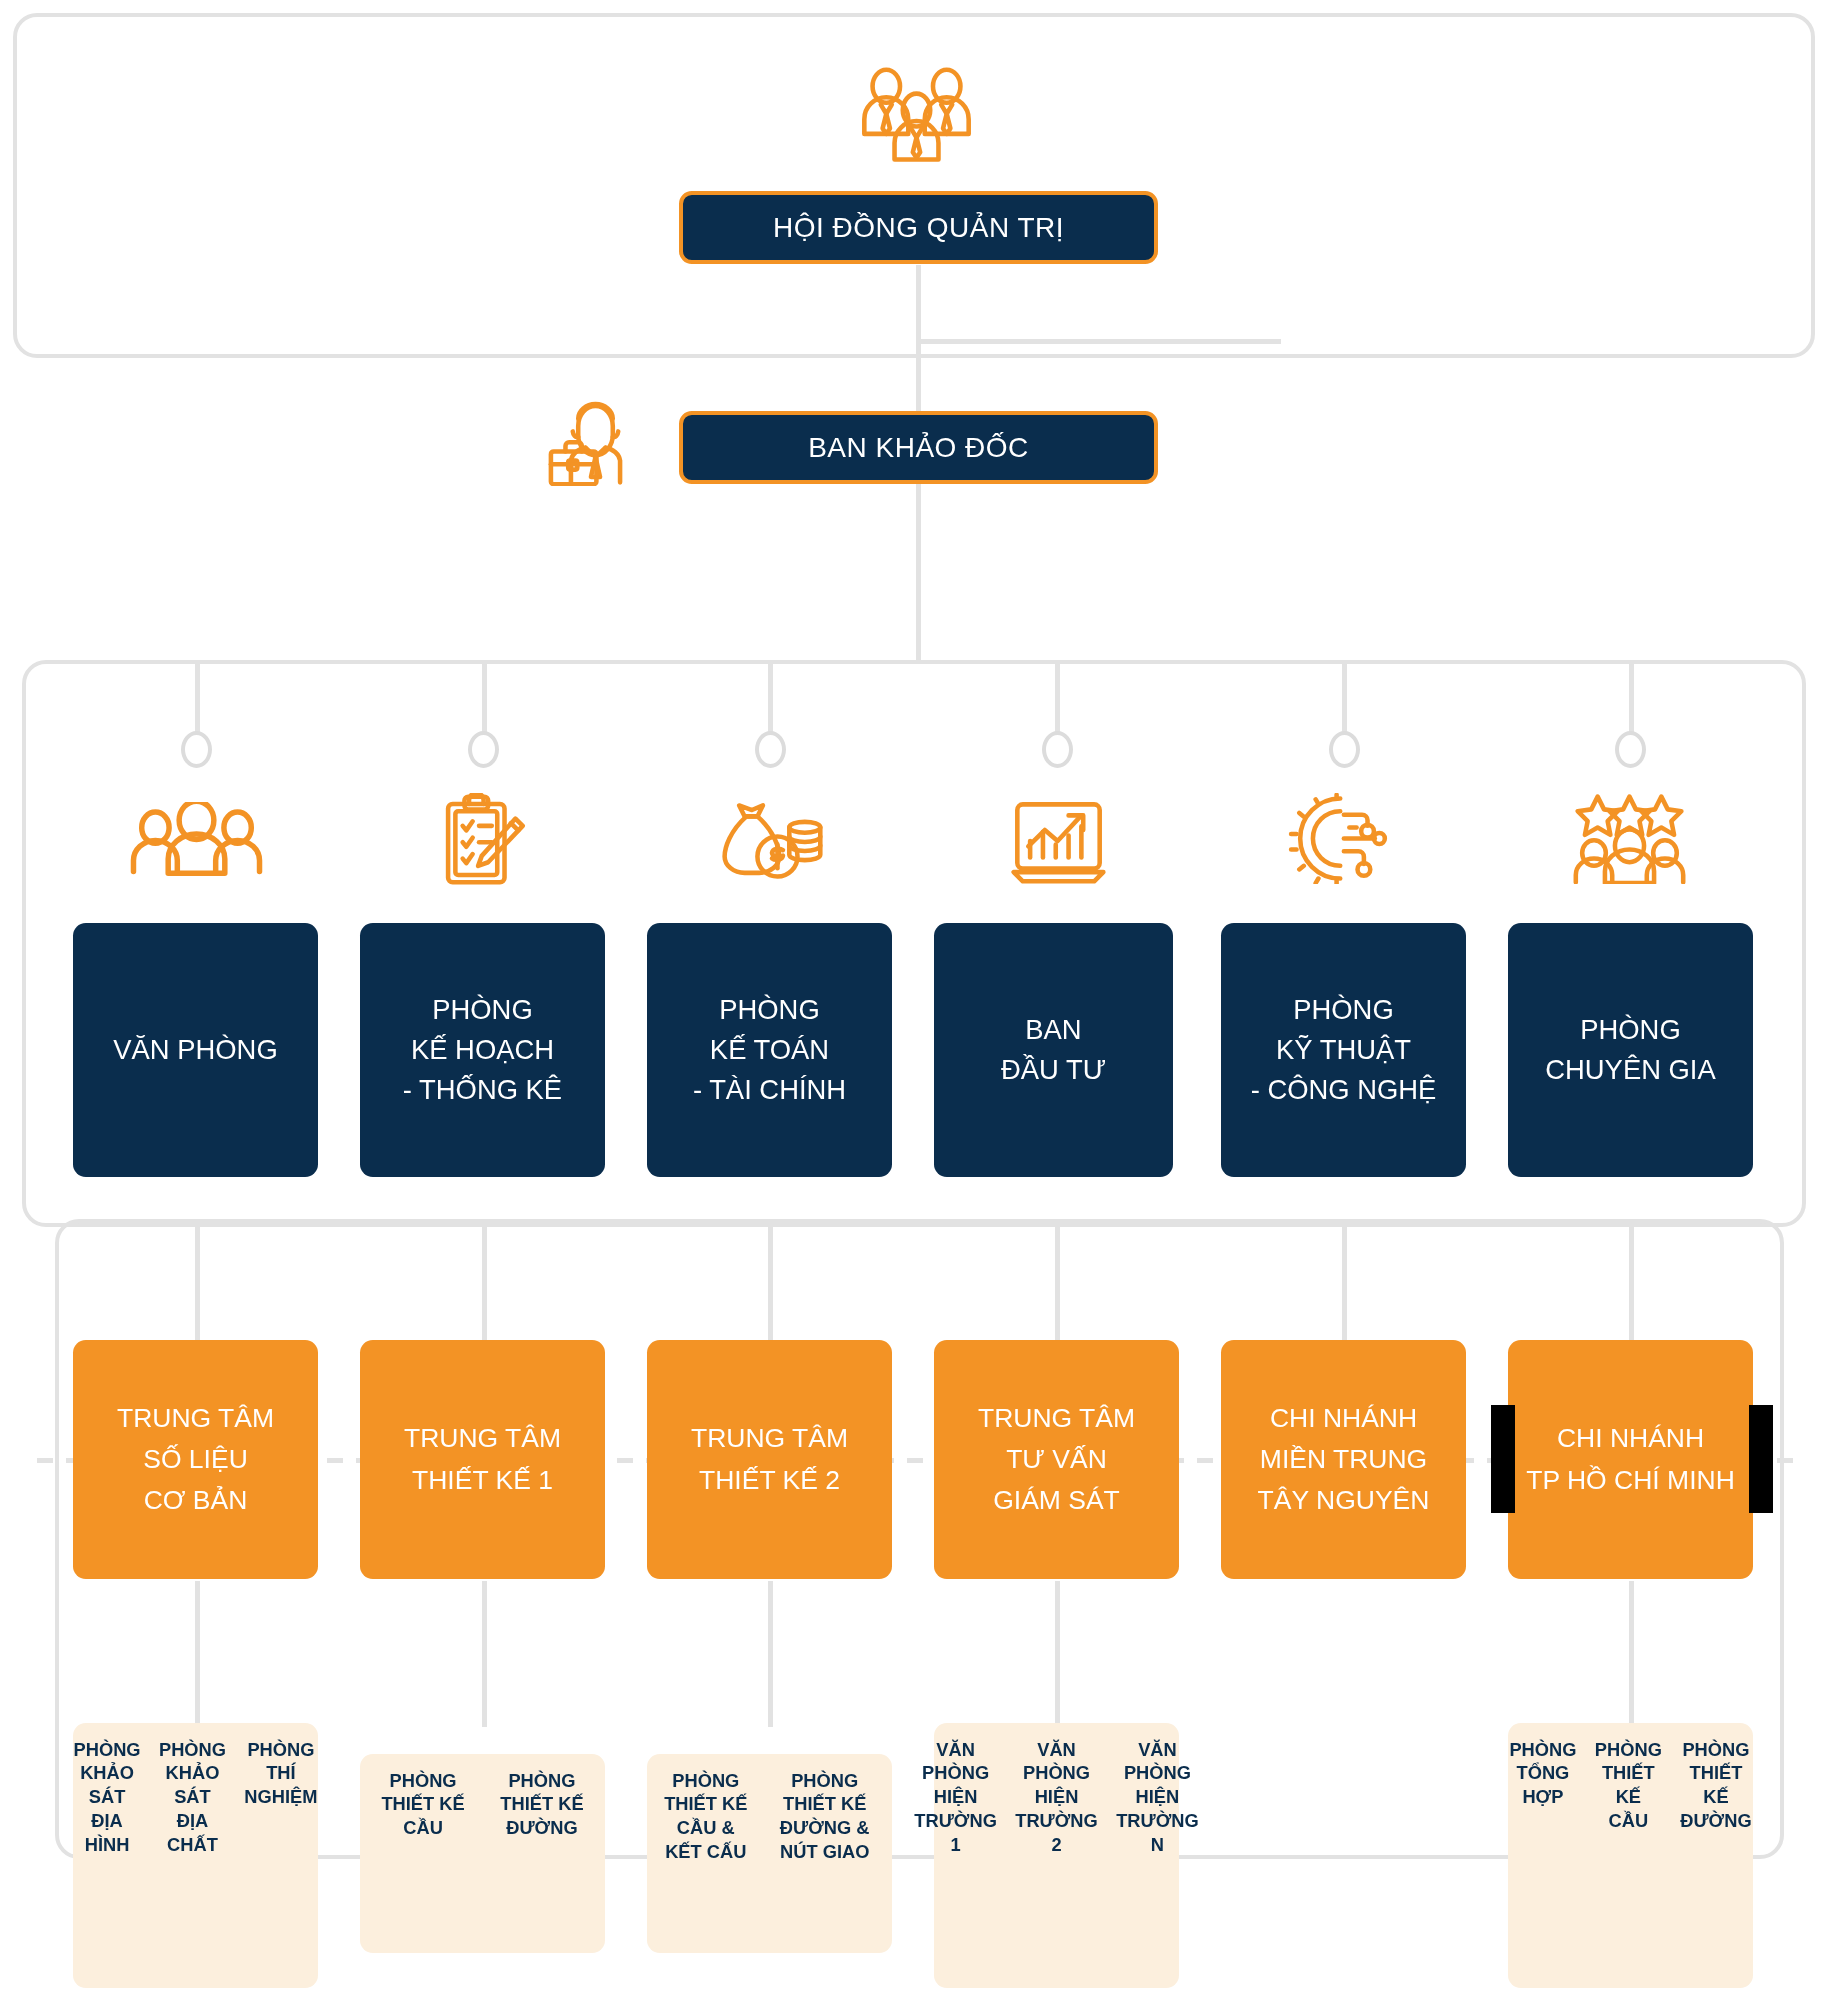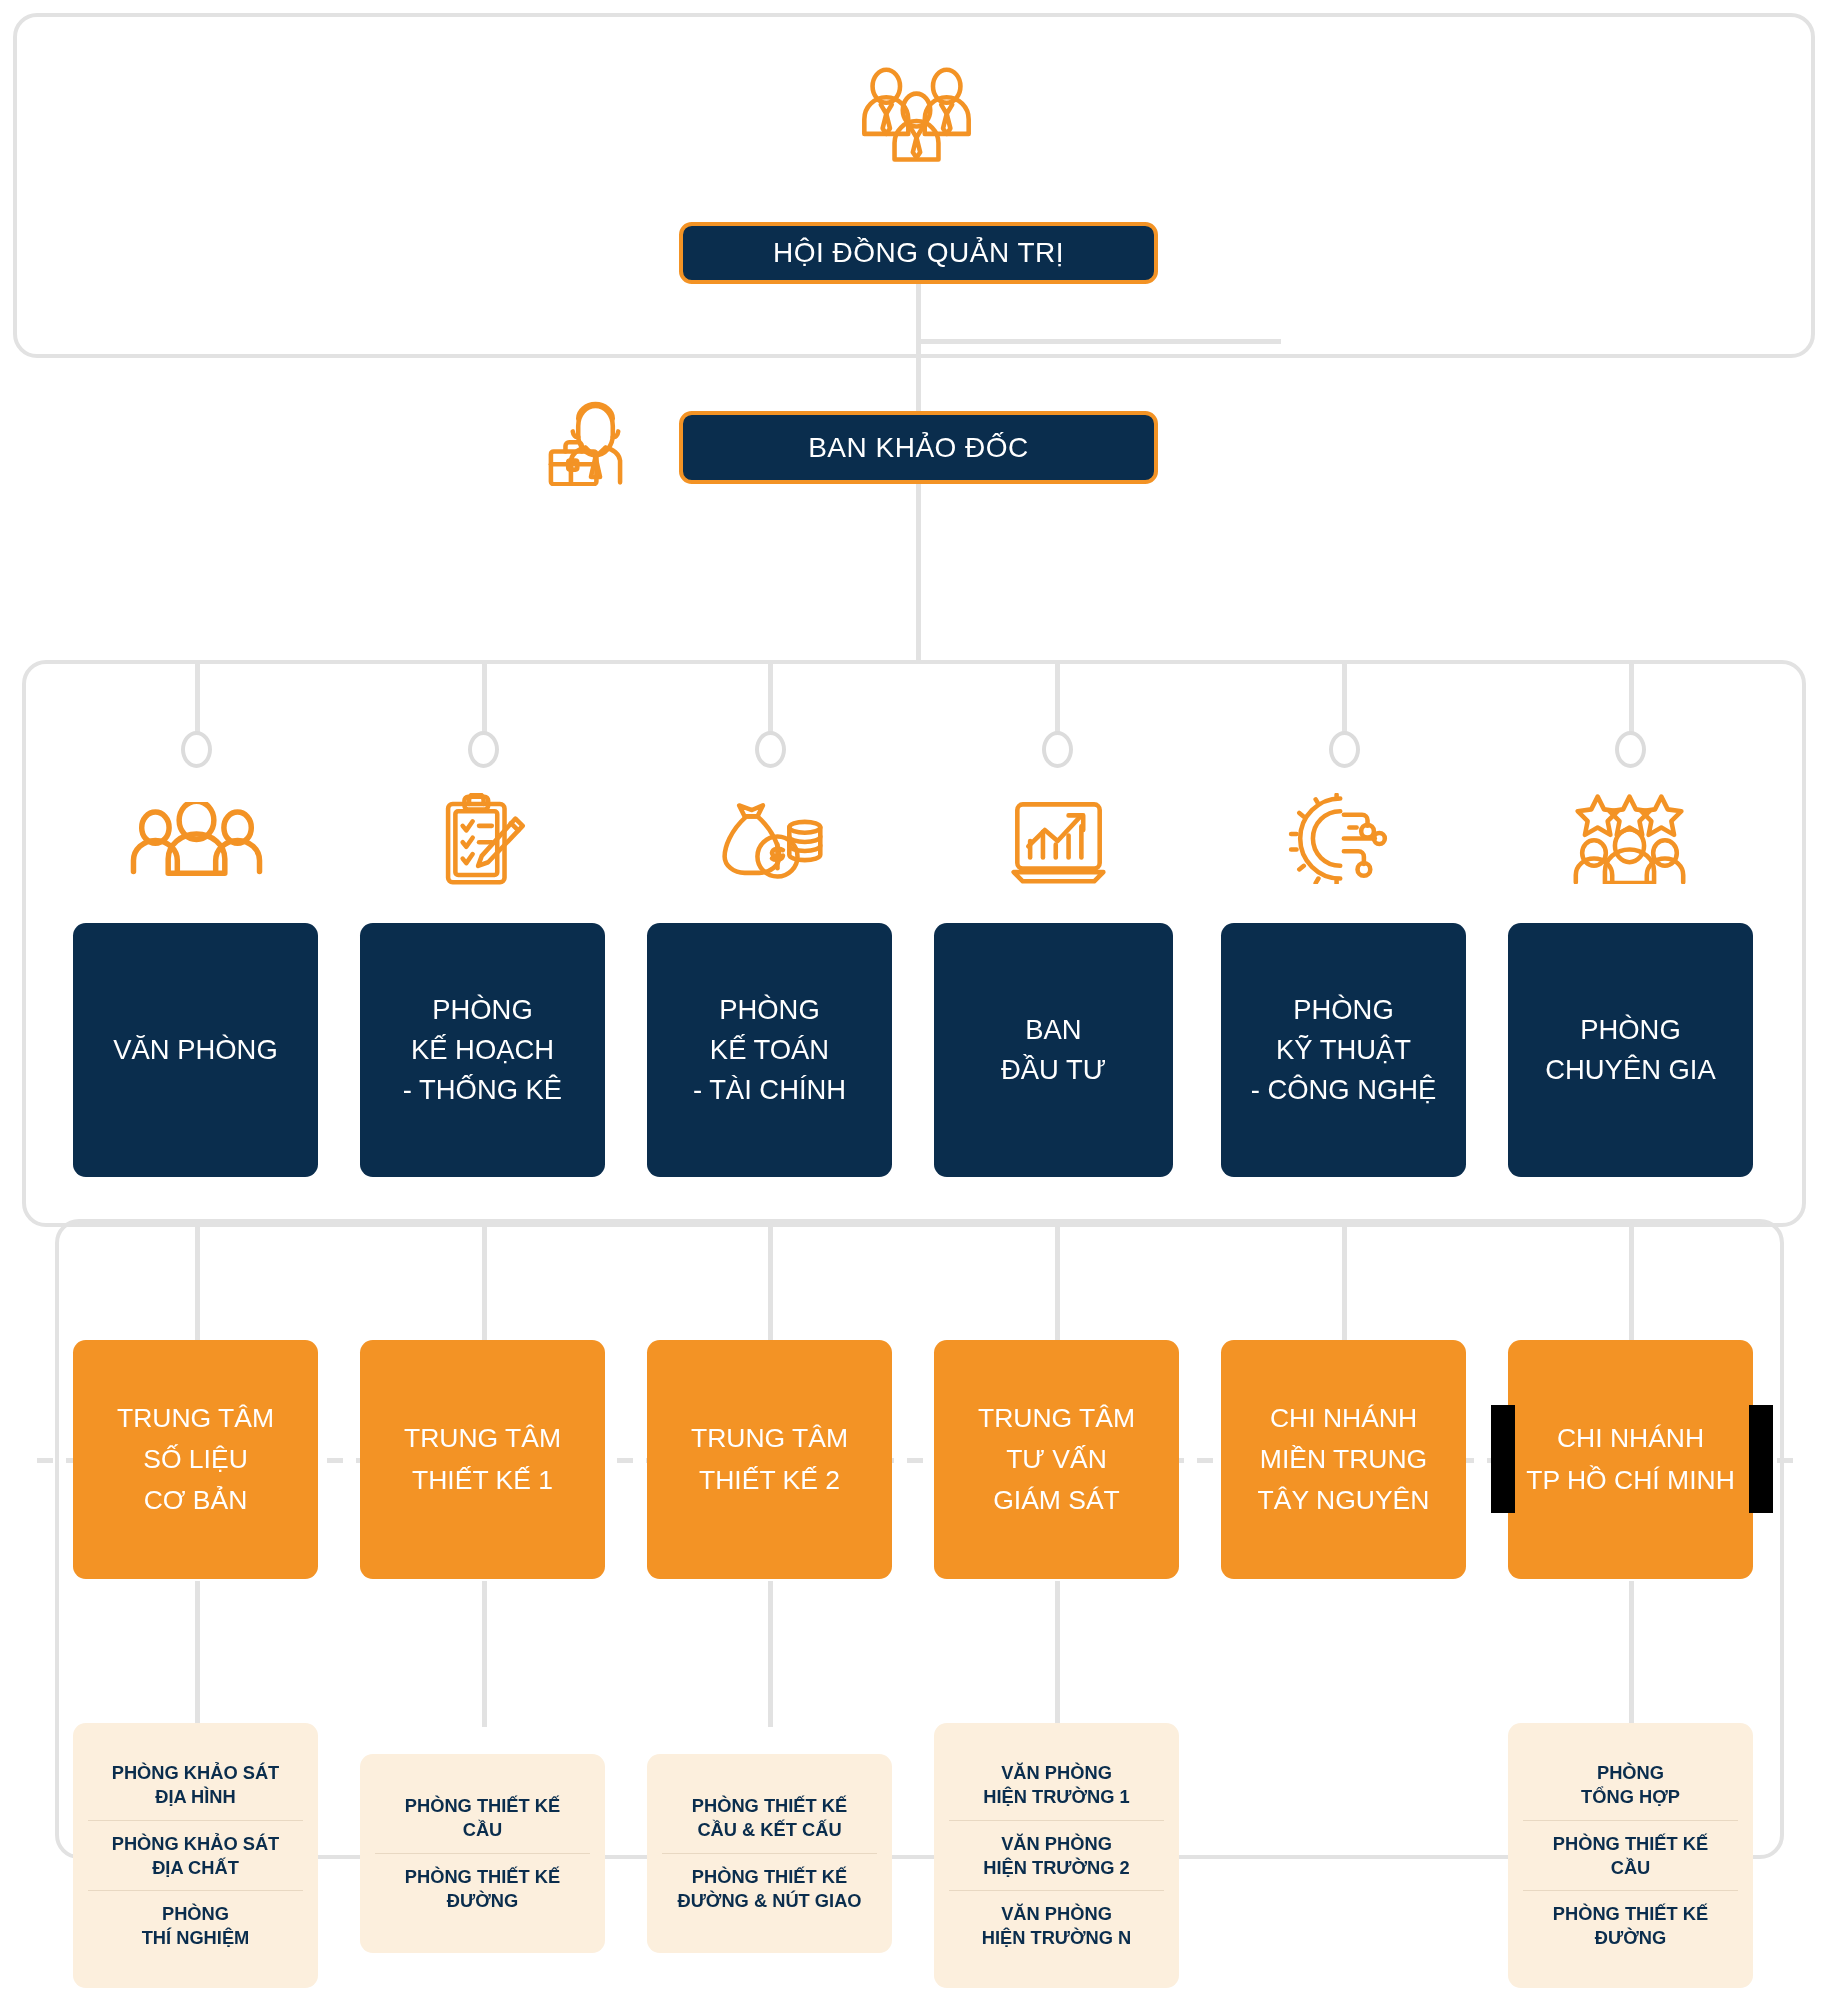--- a/index.html
+++ b/index.html
@@ -81,21 +81,21 @@
     line-height:1.55;
     text-align:center;
     padding:5.5px 7.3px;
     z-index:3;
   }
   .sub-box{
     position:absolute;
     background:#fcefdd;
     border-radius:12.8px;
     box-sizing:border-box;
-    display:flex;flex-direction:column;justify-content:center;
+    display:flex;flex-direction:row;justify-content:center;
     color:#0a2d4d;
     font-size:18.3px;
     font-weight:bold;
     line-height:1.3;
     text-align:center;
     z-index:3;
     padding:3.7px 9.1px;
   }
   .sub-item{ padding:11px 3.7px; white-space:pre-line; }
   .sub-div{ height:0.9px;background:#e8d8c2;margin:0 5.5px; }
@@ -157,21 +157,21 @@
         <path d="M92 42 l6 10 l6 -10"></path>
         <path d="M98 52 l-4 16 l4 6 l4 -6 Z"></path>
         <ellipse cx="65" cy="48" rx="15" ry="18"></ellipse>
         <path d="M41 102 V84 a24 24 0 0 1 48 0 V102 Z"></path>
         <path d="M59 68 l6 10 l6 -10"></path>
         <path d="M65 78 l-4 16 l4 6 l4 -6 Z"></path>
       </g>
     </svg>
   </div>
 
-  <div class="navy-pill" style="left:679px;top:191px;width:479px;height:62px;margin-top:31px;">
+  <div class="navy-pill" style="left:679px;top:191px;width:479px;height:73px;">
     <span class="box-text">HỘI ĐỒNG QUẢN TRỊ</span>
   </div>
 
 
   <div class="icon" style="left:545px;top:395px;">
     <svg width="101" height="91" viewBox="0 0 110 100">
       <g fill="none" stroke="#f39325" stroke-width="5" stroke-linecap="round" stroke-linejoin="round">
         <path d="M36 34 a19 22 0 0 1 38 0 v10 a19 22 0 0 1 -38 0 Z"></path>
         <path d="M36 26 a19 16 0 0 1 38 0"></path>
         <path d="M30 40 a5 7 0 0 0 6 6"></path>

